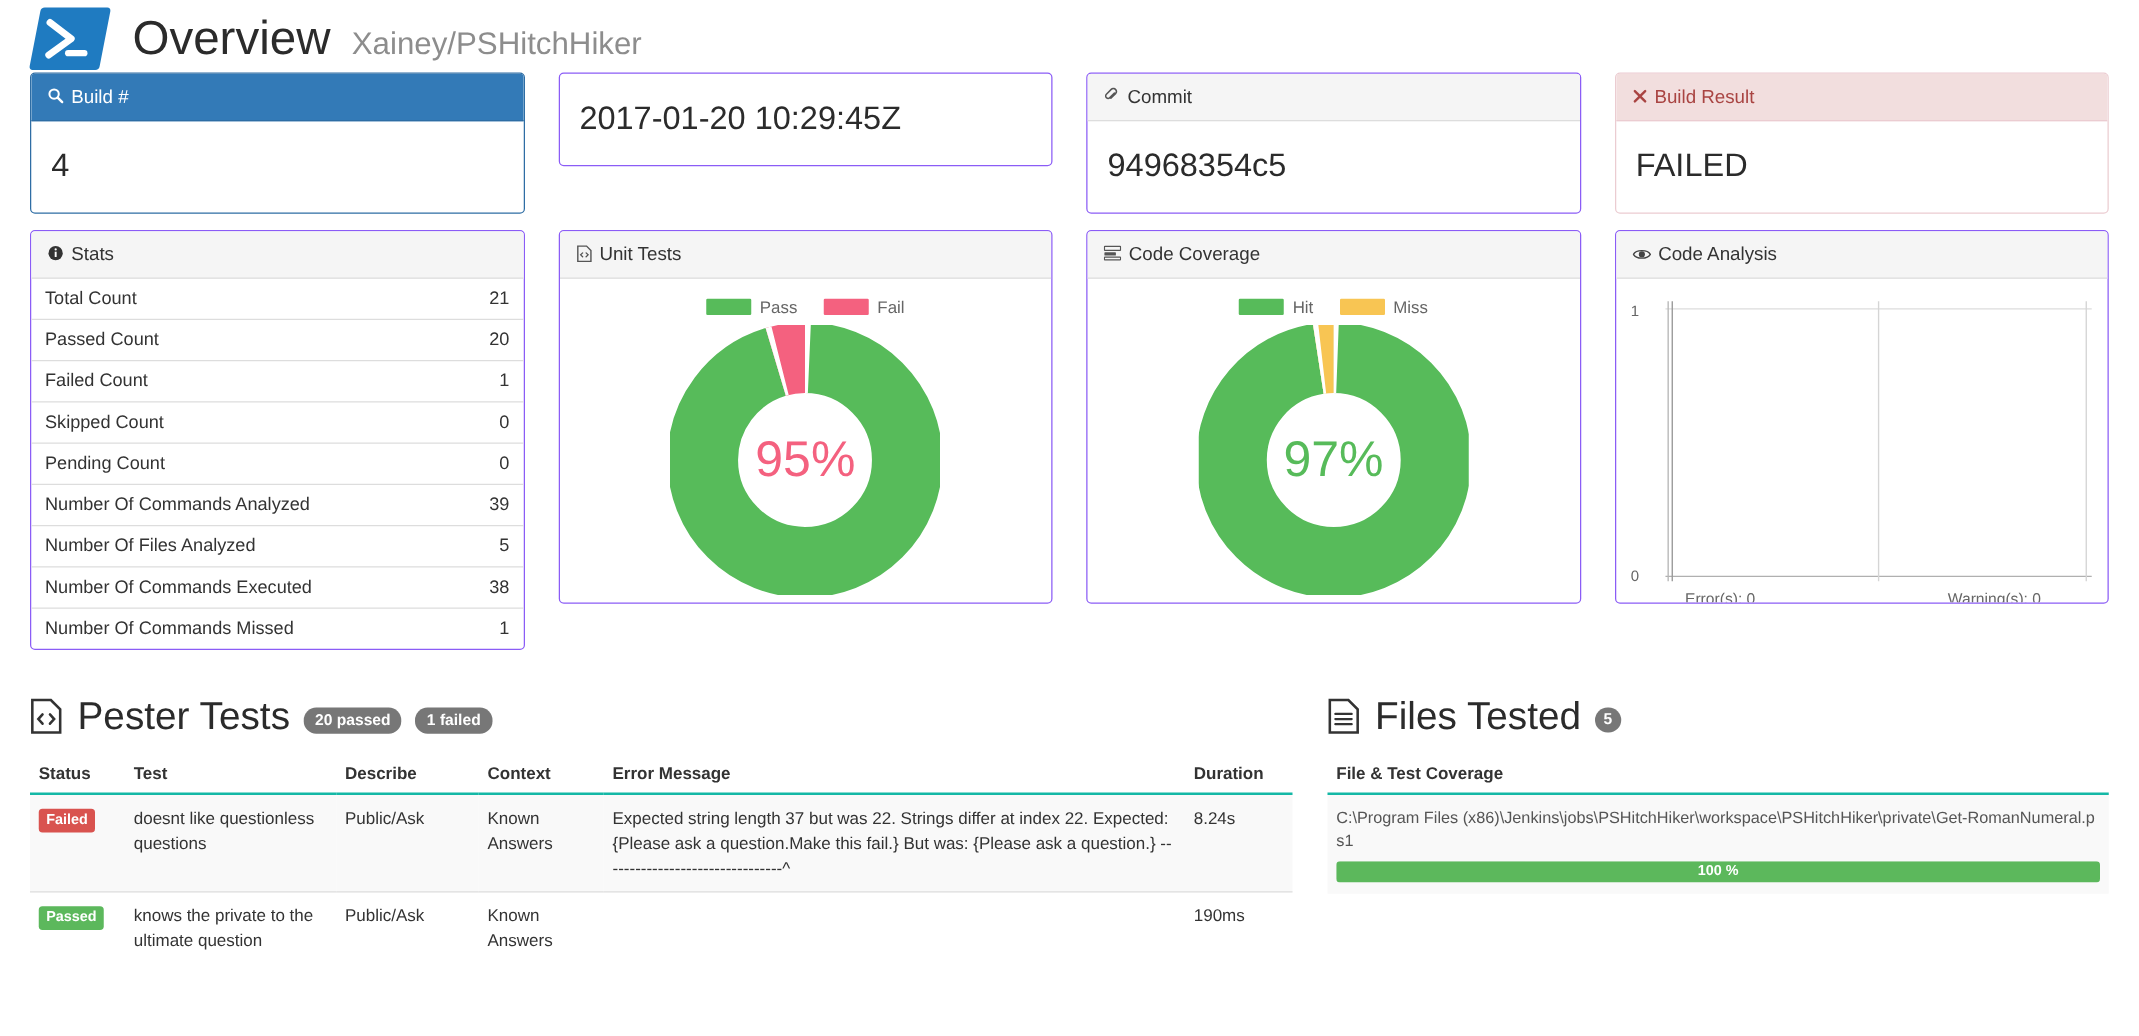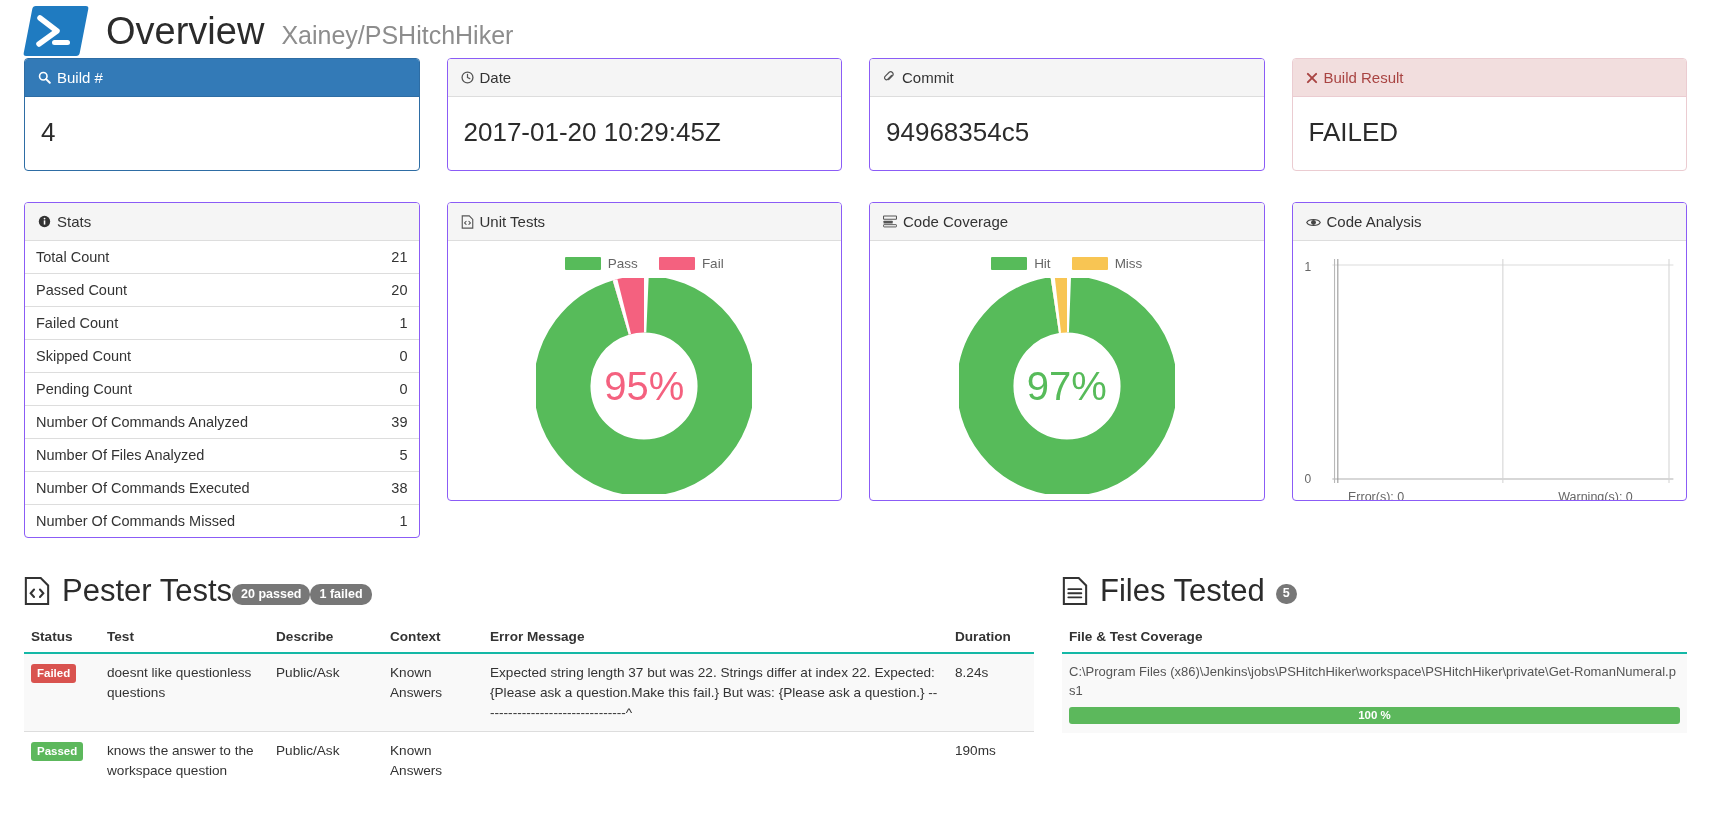--- a/index.html
+++ b/index.html
@@ -177,20 +177,21 @@
     line-height: 1.1;
   }
   .section-title .sec-ic { margin-right: 12px; display: inline-flex; align-items: center; }
   .badge-pill {
     background: #777777;
     color: #fff;
     font-size: 12.5px;
     font-weight: bold;
     border-radius: 10px;
     padding: 3px 9px;
+    margin-left: 11px;
     line-height: 1.2;
     position: relative;
     top: 3px;
   }
   .badge-round {
     background: #777777;
     color: #fff;
     font-size: 12.5px;
     font-weight: bold;
     border-radius: 10px;
@@ -288,29 +289,20 @@
           <svg width="13" height="13" viewBox="0 0 16 16" style="vertical-align:-1px">
             <circle cx="6.5" cy="6.5" r="4.6" fill="none" stroke="#ffffff" stroke-width="2"></circle>
             <line x1="10" y1="10" x2="14.5" y2="14.5" stroke="#ffffff" stroke-width="2.4" stroke-linecap="round"></line>
           </svg>
         </span><span>Build #</span>
       </div>
       <div class="card-body">4</div>
     </div>
 
     <div class="card">
-      <div class="card-head">
-        <span class="ic">
-          <svg width="13" height="13" viewBox="0 0 16 16" style="vertical-align:-1px">
-            <circle cx="8" cy="8" r="6.7" fill="none" stroke="#555" stroke-width="1.6"></circle>
-            <line x1="8" y1="8" x2="8" y2="4.2" stroke="#555" stroke-width="1.5" stroke-linecap="round"></line>
-            <line x1="8" y1="8" x2="10.8" y2="9.4" stroke="#555" stroke-width="1.5" stroke-linecap="round"></line>
-          </svg>
-        </span><span>Date</span>
-      </div>
       <div class="card-body">2017-01-20 10:29:45Z</div>
     </div>
 
     <div class="card">
       <div class="card-head">
         <span class="ic">
           <svg width="13" height="13" viewBox="0 0 16 16" style="vertical-align:-1px">
             <path d="M10.5 5.5 L6 10 a2.4 2.4 0 0 1-3.4-3.4 L7.6 1.6 a3 3 0 0 1 4.2 4.2 L7 10.6" fill="none" stroke="#555" stroke-width="1.5" stroke-linecap="round"></path>
           </svg>
         </span><span>Commit</span>
@@ -324,21 +316,21 @@
           <svg width="12" height="12" viewBox="0 0 16 16" style="vertical-align:-1px">
             <line x1="2.5" y1="2.5" x2="13.5" y2="13.5" stroke="#a94442" stroke-width="2.6" stroke-linecap="round"></line>
             <line x1="13.5" y1="2.5" x2="2.5" y2="13.5" stroke="#a94442" stroke-width="2.6" stroke-linecap="round"></line>
           </svg>
         </span><span>Build Result</span>
       </div>
       <div class="card-body">FAILED</div>
     </div>
   </div>
 
-  <div class="cards-row" style="margin-top:31px;">
+  <div class="cards-row" style="margin-top:13px;">
 
     <div class="card">
       <div class="card-head">
         <span class="ic">
           <svg width="13" height="13" viewBox="0 0 16 16" style="vertical-align:-1px">
             <circle cx="8" cy="8" r="7" fill="#333"></circle>
             <rect x="7.1" y="6.6" width="1.9" height="5.2" fill="#fff"></rect>
             <circle cx="8.05" cy="4.4" r="1.1" fill="#fff"></circle>
           </svg>
         </span><span>Stats</span>
@@ -514,21 +506,21 @@
             <td>doesnt like questionless questions</td>
             <td>Public/Ask</td>
             <td>Known Answers</td>
             <td>Expected string length 37 but was 22. Strings differ at index 22. Expected: {Please ask a question.Make this fail.} But was: {Please ask a question.} --------------------------------^</td>
             <td>8.24s</td>
           </tr>
           <tr>
             <td>
               <span class="label-pill label-passed">Passed</span>
             </td>
-            <td>knows the answer to the workspace question</td>
+            <td>knows the private to the ultimate question</td>
             <td>Public/Ask</td>
             <td>Known Answers</td>
             <td></td>
             <td>190ms</td>
           </tr>
         </tbody>
       </table>
     </div>
 
     <div class="bottom-right">

